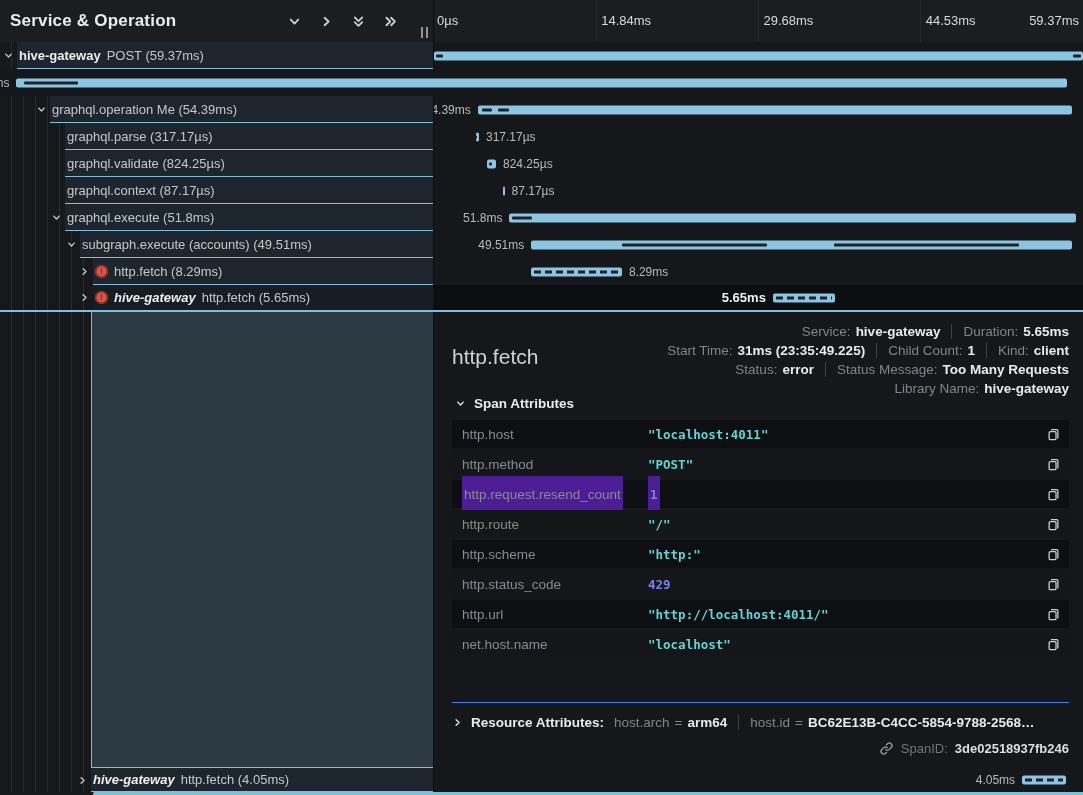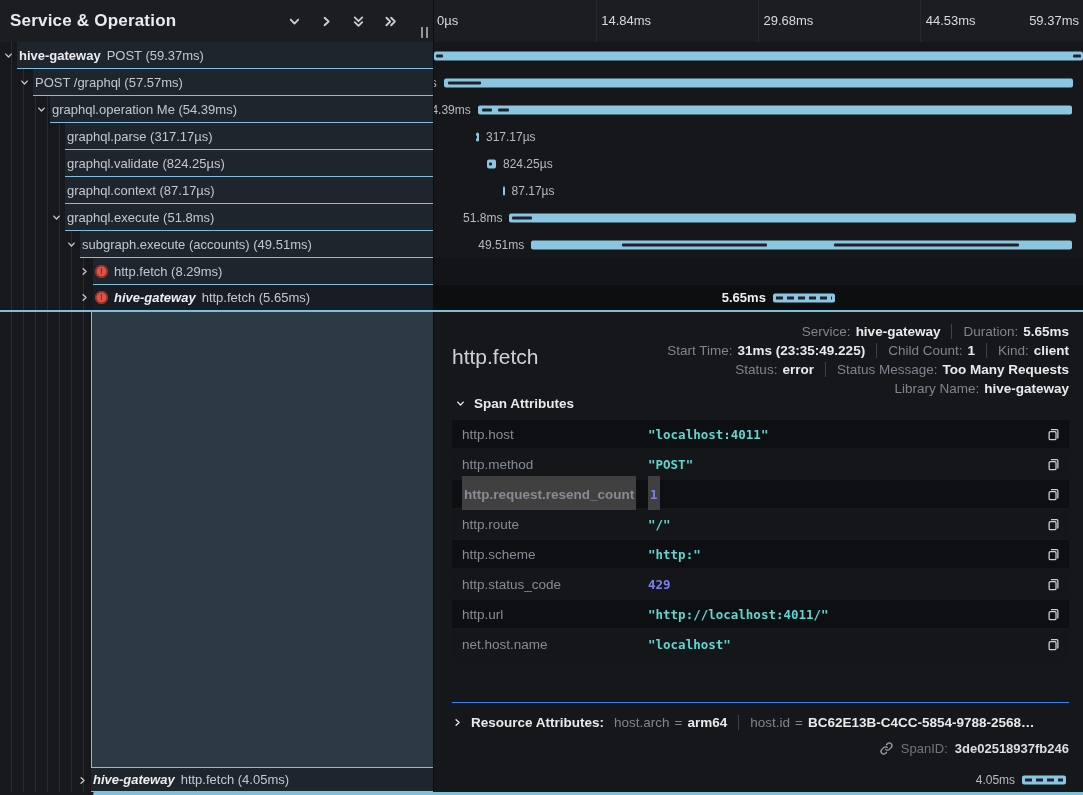--- a/index.html
+++ b/index.html
@@ -61,21 +61,21 @@
   .attr-section{}
   .attr-head{display:flex;align-items:center;gap:8px;font-weight:bold;font-size:13.5px;color:#e8eaec;margin:0 0 9px 3px;cursor:pointer;}
   .attr-table{display:flex;flex-direction:column;gap:2px;}
   .attr-row{display:flex;align-items:center;height:28px;padding:0 4px 0 10px;box-sizing:border-box;}
   .attr-row.odd{background:#0d0f12;}
   .attr-row.even{background:#14161a;}
   .attr-key{width:186px;flex:none;color:#868c92;font-size:13.5px;}
   .attr-val{flex:1;font-family:"DejaVu Sans Mono",monospace;font-size:12.5px;font-weight:bold;}
   .val-string{color:#5ed6d2;}
   .val-number{color:#7b80ee;}
-  .hl{background:#404040;border-radius:1px;padding:11px 2px;font-weight:bold;}
+  .hl{background:#4c1d95;border-radius:1px;padding:11px 2px;}
   .copy-btn{width:24px;height:24px;flex:none;display:flex;align-items:center;justify-content:center;
             background:transparent;border:none;cursor:pointer;padding:0;}
   .dfooter{margin-top:auto;border-top:1px solid #3b82f6;padding-top:7px;}
   .res-row{display:flex;align-items:center;font-size:13.5px;height:24px;cursor:pointer;}
   .res-title{font-weight:bold;color:#e8eaec;margin:0 10px 0 8px;}
   .res-key{color:#7f858b;}
   .res-eq{color:#7f858b;margin:0 5px;}
   .res-val{color:#e8eaec;font-weight:bold;}
   .spanid-row{display:flex;justify-content:flex-end;align-items:center;gap:7px;height:28px;font-size:13px;}
   .spanid-label{color:#70767c;}
@@ -157,31 +157,20 @@
           </div>
         </div>
         <div class="tlcell gridbg">
           <div class="bar" style="left: 0%; width: 100%;">
             <div class="mark" style="left: 0.252653%; width: 1.17905%;"></div>
             <div class="mark" style="left: 98.5346%; width: 1.17905%;"></div>
           </div>
         </div>
       </div>
       <div class="srow">
-        <div class="tcell">
-          <div class="guides"></div>
-          <div class="tchev" style="left: 18px;">
-            <svg width="11" height="11" viewBox="0 0 14 14">
-              <path d="M3.5 5.2l3.5 3.8 3.5-3.8" fill="none" stroke="#c6cbd0" stroke-width="1.7" stroke-linecap="round" stroke-linejoin="round"></path>
-            </svg>
-          </div>
-          <div class="tcontent" style="left: 33px;">
-            <span class="op">POST /graphql (57.57ms)</span>
-          </div>
-        </div>
         <div class="tlcell gridbg">
           <span class="tl-label" style="right: 98.4841%; padding-right: 7px;">57.57ms</span>
           <div class="bar" style="left: 1.51592%; width: 96.9682%;">
             <div class="mark" style="left: 0.694806%; width: 5.21105%;"></div>
           </div>
         </div>
       </div>
       <div class="srow">
         <div class="tcell">
           <div class="guides"></div>
@@ -285,20 +274,26 @@
         <div class="tcell">
           <div class="guides"></div>
           <div class="tchev" style="left: 78px;">
             <svg width="11" height="11" viewBox="0 0 14 14">
               <path d="M5.2 3.5L9 7l-3.8 3.5" fill="none" stroke="#c6cbd0" stroke-width="1.7" stroke-linecap="round" stroke-linejoin="round"></path>
             </svg>
           </div>
           <div class="tcontent" style="left: 93px;">
             <div class="err-icon">!</div>
             <span class="op">http.fetch (8.29ms)</span>
+          </div>
+        </div>
+        <div class="tlcell gridbg">
+          <span class="tl-label" style="left: 28.954%; padding-left: 7px;">8.29ms</span>
+          <div class="bar" style="left: 14.9907%; width: 13.9633%;">
+            <div class="dash"></div>
           </div>
         </div>
       </div>
       <div class="srow selected">
         <div class="tcell">
           <div class="guides"></div>
           <div class="tchev" style="left: 78px;">
             <svg width="11" height="11" viewBox="0 0 14 14">
               <path d="M5.2 3.5L9 7l-3.8 3.5" fill="none" stroke="#c6cbd0" stroke-width="1.7" stroke-linecap="round" stroke-linejoin="round"></path>
             </svg>

